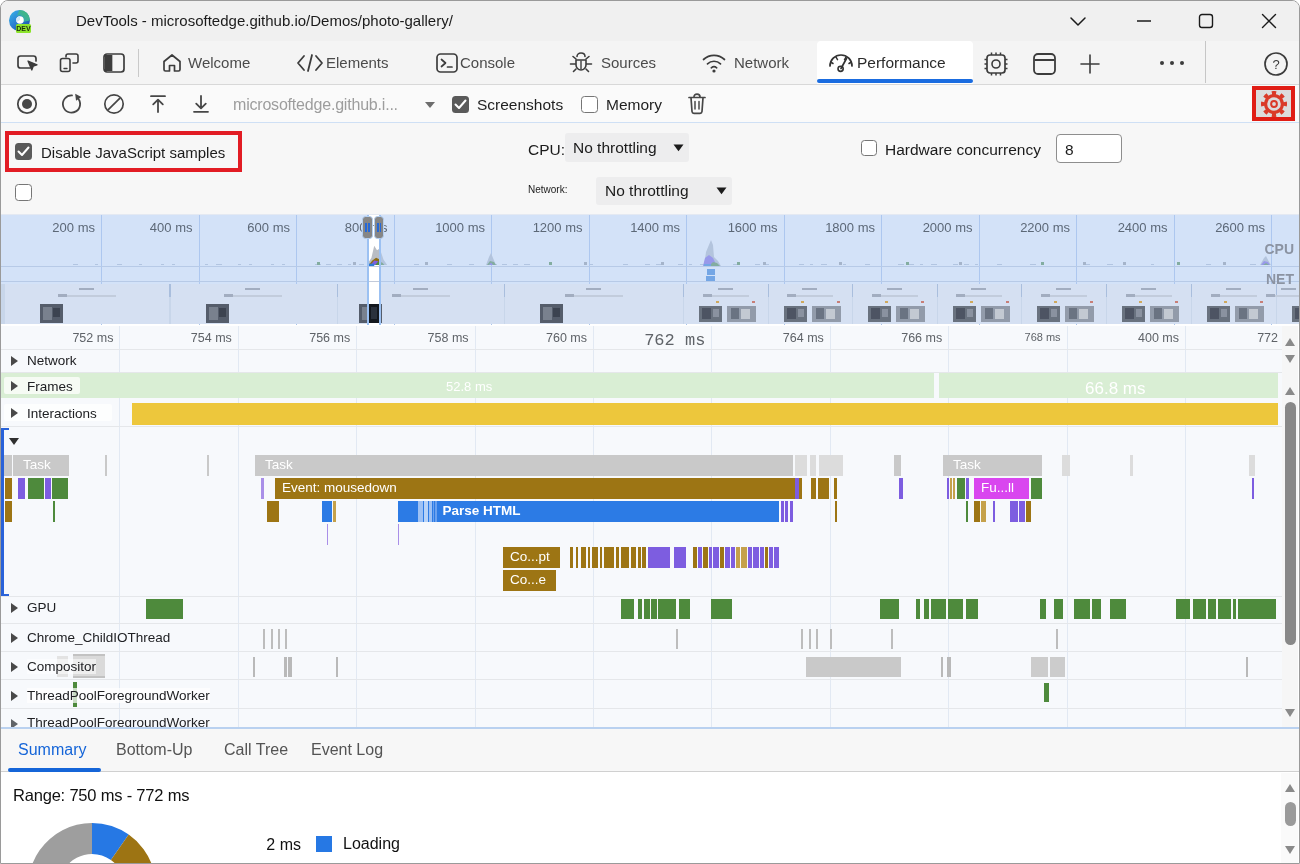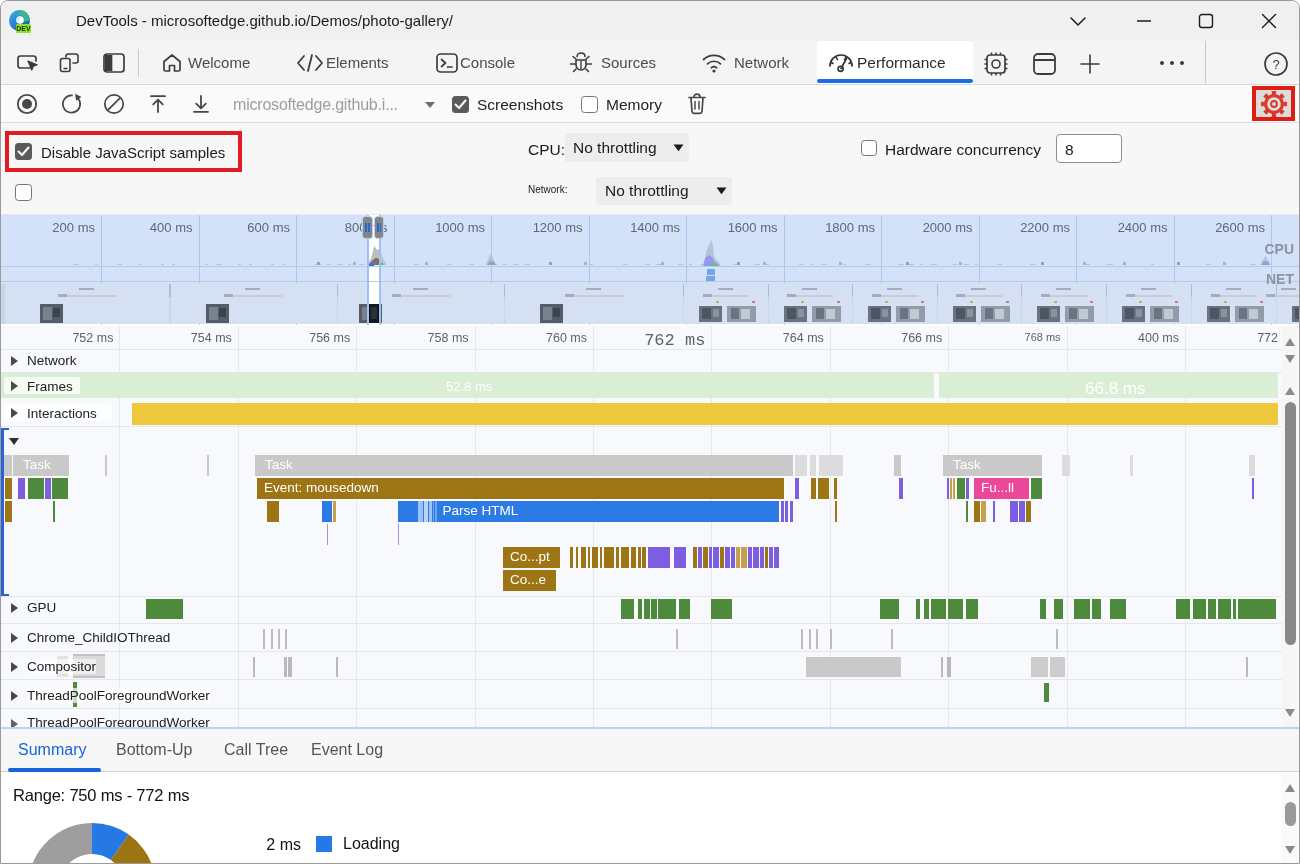--- a/index.html
+++ b/index.html
@@ -520,44 +520,44 @@
     </div>
 <div style="position:absolute;left:1061.0px;top:454px;width:8.0px;height:20.5px;background:#dcdcdc;overflow:hidden;"></div>
 <div style="position:absolute;left:1129.0px;top:454px;width:3.0px;height:20.5px;background:#dcdcdc;overflow:hidden;"></div>
 <div style="position:absolute;left:1248.0px;top:454px;width:6.0px;height:20.5px;background:#dcdcdc;overflow:hidden;"></div>
 <div style="position:absolute;left:4.0px;top:477px;width:7.0px;height:20.5px;background:#9d7514;overflow:hidden;"></div>
 <div style="position:absolute;left:17.0px;top:477px;width:7.0px;height:20.5px;background:#7d5de0;overflow:hidden;"></div>
 <div style="position:absolute;left:27.0px;top:477px;width:16.0px;height:20.5px;background:#4e8a3c;overflow:hidden;"></div>
 <div style="position:absolute;left:44.0px;top:477px;width:6.0px;height:20.5px;background:#7d5de0;overflow:hidden;"></div>
 <div style="position:absolute;left:51.0px;top:477px;width:16.0px;height:20.5px;background:#4e8a3c;overflow:hidden;"></div>
 <div style="position:absolute;left:259.5px;top:477px;width:3.5px;height:20.5px;background:#a98fe8;overflow:hidden;"></div>
-<div style="position:absolute;left:256px;top:477px;width:527.0px;height:20.5px;background:#9d7514;overflow:hidden;">
+<div style="position:absolute;left:274px;top:477px;width:527.0px;height:20.5px;background:#9d7514;overflow:hidden;">
       <span style="position:absolute;left:7px;top:1.5px;font-size:13.5px;color:#fff;white-space:nowrap;overflow:hidden;max-width:517px;display:inline-block;">Event: mousedown</span>
     </div>
 <div style="position:absolute;left:794.0px;top:477px;width:4.0px;height:20.5px;background:#7d5de0;overflow:hidden;"></div>
 <div style="position:absolute;left:810.0px;top:477px;width:5.0px;height:20.5px;background:#9d7514;overflow:hidden;"></div>
 <div style="position:absolute;left:817.0px;top:477px;width:11.0px;height:20.5px;background:#9d7514;overflow:hidden;"></div>
 <div style="position:absolute;left:833.0px;top:477px;width:3.0px;height:20.5px;background:#9d7514;overflow:hidden;"></div>
 <div style="position:absolute;left:898.0px;top:477px;width:4.0px;height:20.5px;background:#7d5de0;overflow:hidden;"></div>
 <div style="position:absolute;left:946.0px;top:477px;width:2.0px;height:20.5px;background:#7d5de0;overflow:hidden;"></div>
 <div style="position:absolute;left:949.0px;top:477px;width:2.0px;height:20.5px;background:#c5a14b;overflow:hidden;"></div>
 <div style="position:absolute;left:952.0px;top:477px;width:2.0px;height:20.5px;background:#c5a14b;overflow:hidden;"></div>
 <div style="position:absolute;left:956.0px;top:477px;width:8.0px;height:20.5px;background:#4e8a3c;overflow:hidden;"></div>
 <div style="position:absolute;left:965.0px;top:477px;width:3.0px;height:20.5px;background:#7d5de0;overflow:hidden;"></div>
-<div style="position:absolute;left:973.0px;top:477px;width:55.0px;height:20.5px;background:#ec4899;overflow:hidden;padding-left:36px;">
+<div style="position:absolute;left:973.0px;top:477px;width:55.0px;height:20.5px;background:#d946ef;overflow:hidden;padding-left:36px;">
       <span style="position:absolute;left:7px;top:1.5px;font-size:13.5px;color:#fff;white-space:nowrap;overflow:hidden;max-width:45px;display:inline-block;">Fu...ll</span>
     </div>
 <div style="position:absolute;left:1030.0px;top:477px;width:11.0px;height:20.5px;background:#4e8a3c;overflow:hidden;"></div>
 <div style="position:absolute;left:1251.0px;top:477px;width:2.0px;height:20.5px;background:#7d5de0;overflow:hidden;"></div>
 <div style="position:absolute;left:4.0px;top:500px;width:7.0px;height:20.5px;background:#9d7514;overflow:hidden;"></div>
 <div style="position:absolute;left:52.0px;top:500px;width:1.5px;height:20.5px;background:#4e8a3c;overflow:hidden;"></div>
 <div style="position:absolute;left:266.0px;top:500px;width:12.0px;height:20.5px;background:#9d7514;overflow:hidden;"></div>
 <div style="position:absolute;left:321.0px;top:500px;width:9.5px;height:20.5px;background:#2c7be5;overflow:hidden;"></div>
 <div style="position:absolute;left:331.5px;top:500px;width:3.5px;height:20.5px;background:#c5a14b;overflow:hidden;"></div>
-<div style="position:absolute;left:396.5px;top:500px;width:381.0px;height:20.5px;background:#2c7be5;overflow:hidden;">
+<div style="position:absolute;left:396.5px;top:500px;width:381.0px;height:20.5px;background:#2c7be5;overflow:hidden;font-weight:bold;">
       <span style="position:absolute;left:7px;top:1.5px;font-size:13.5px;color:#fff;white-space:nowrap;overflow:hidden;max-width:371px;display:inline-block;"><span style="padding-left:38px">Parse HTML</span></span>
     </div>
 <div style="position:absolute;left:417.0px;top:500px;width:5.0px;height:20.5px;background:#9dc1f4;overflow:hidden;"></div>
 <div style="position:absolute;left:423.0px;top:500px;width:4.0px;height:20.5px;background:#b7d2f7;overflow:hidden;"></div>
 <div style="position:absolute;left:428.0px;top:500px;width:3.0px;height:20.5px;background:#9dc1f4;overflow:hidden;"></div>
 <div style="position:absolute;left:431.5px;top:500px;width:1.5px;height:20.5px;background:#6ba1ee;overflow:hidden;"></div>
 <div style="position:absolute;left:434.0px;top:500px;width:1.5px;height:20.5px;background:#6ba1ee;overflow:hidden;"></div>
 <div style="position:absolute;left:779.5px;top:500px;width:3.0px;height:20.5px;background:#7d5de0;overflow:hidden;"></div>
 <div style="position:absolute;left:784.0px;top:500px;width:3.0px;height:20.5px;background:#7d5de0;overflow:hidden;"></div>
 <div style="position:absolute;left:788.5px;top:500px;width:3.0px;height:20.5px;background:#7d5de0;overflow:hidden;"></div>

